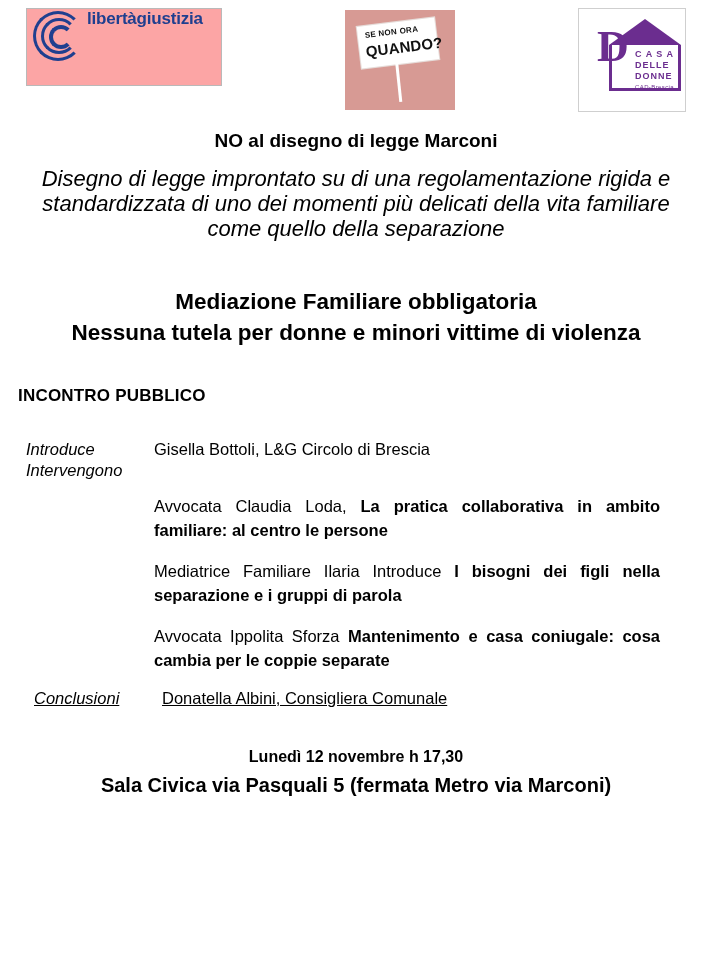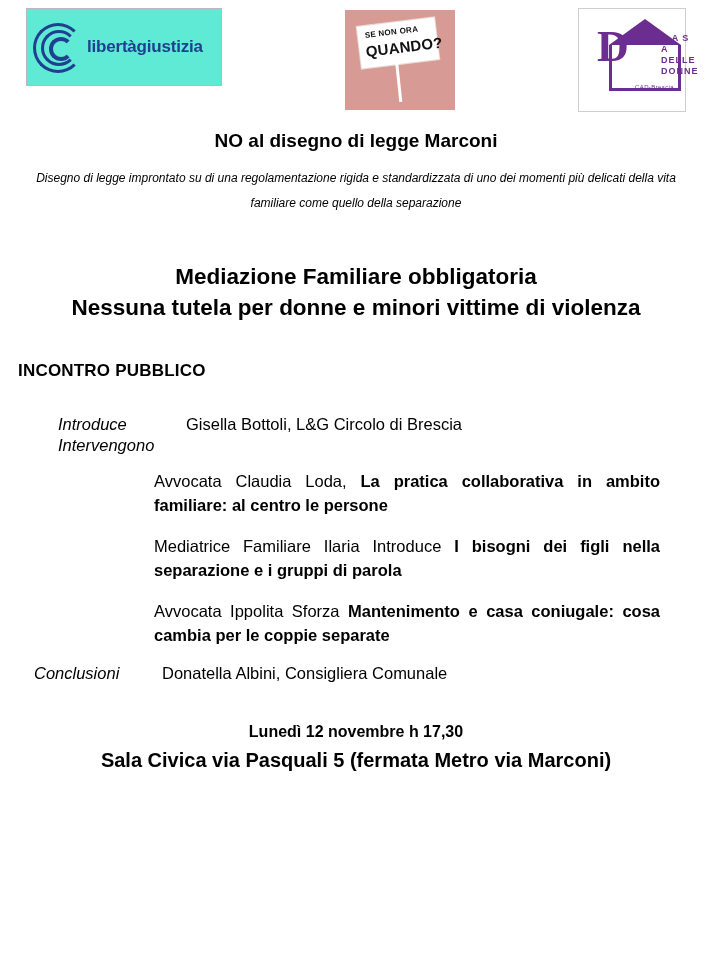--- a/index.html
+++ b/index.html
@@ -24,23 +24,23 @@
     padding: 8px 26px 0 26px;
     box-sizing: border-box;
     height: 112px;
   }
 
   
   .logo-lg {
     width: 196px;
     height: 78px;
     border: 1px solid #b9b9b9;
-    background: #5eead4;
+    background: #fca5a5;
     display: flex;
-    align-items: center;
+    align-items: flex-start;
     padding-left: 6px;
     box-sizing: border-box;
   }
   .lg-mark {
     width: 52px;
     height: 52px;
     position: relative;
     flex: none;
   }
   .lg-mark .ring {
@@ -145,27 +145,26 @@
     top: 16px;
     font-size: 44px;
     line-height: 44px;
     font-weight: 700;
     color: #6b2d8f;
     font-family: "Liberation Serif", serif;
   }
   .casa-words {
     position: absolute;
     left: 56px;
-    top: 24px;
+    top: 40px;
     font-size: 9px;
     line-height: 11px;
     font-weight: 700;
     color: #6b2d8f;
     letter-spacing: 1px;
-    margin-left: 26px;
   }
   .casa-sub {
     position: absolute;
     left: 56px;
     top: 75px;
     font-size: 6px;
     color: #6b2d8f;
     letter-spacing: 0.4px;
   }
 
@@ -177,21 +176,21 @@
 
   .title-main {
     text-align: center;
     font-size: 19px;
     font-weight: 700;
     margin-top: 18px;
   }
   .subtitle {
     text-align: center;
     font-style: italic;
-    font-size: 12px;
+    font-size: 22px;
     line-height: 25px;
     margin-top: 14px;
     padding: 0 18px;
   }
 
   .bigblock {
     text-align: center;
     font-weight: 700;
     font-size: 22.5px;
     line-height: 31px;
@@ -207,21 +206,20 @@
   }
 
   .program {
     margin-top: 34px;
     padding: 0 8px;
   }
   .prow {
     display: flex;
     align-items: flex-end;
     margin-bottom: 2px;
-    margin-left: 32px;
   }
   .plabel {
     font-style: italic;
     font-size: 16.5px;
     width: 128px;
     flex: none;
   }
   .pvalue {
     font-size: 16.5px;
   }
@@ -242,20 +240,21 @@
     font-weight: 700;
     color: #1a1ae0;
     text-decoration: underline;
   }
 
   .conclusioni {
     display: flex;
     align-items: center;
     padding-left: 8px;
     margin-top: 6px;
+    text-decoration: underline;
   }
 
   .footer {
     text-align: center;
     font-weight: 700;
     margin-top: 40px;
   }
   .footer .f1 { font-size: 16px; }
   .footer .f2 { font-size: 20px; margin-top: 8px; }
 </style>

